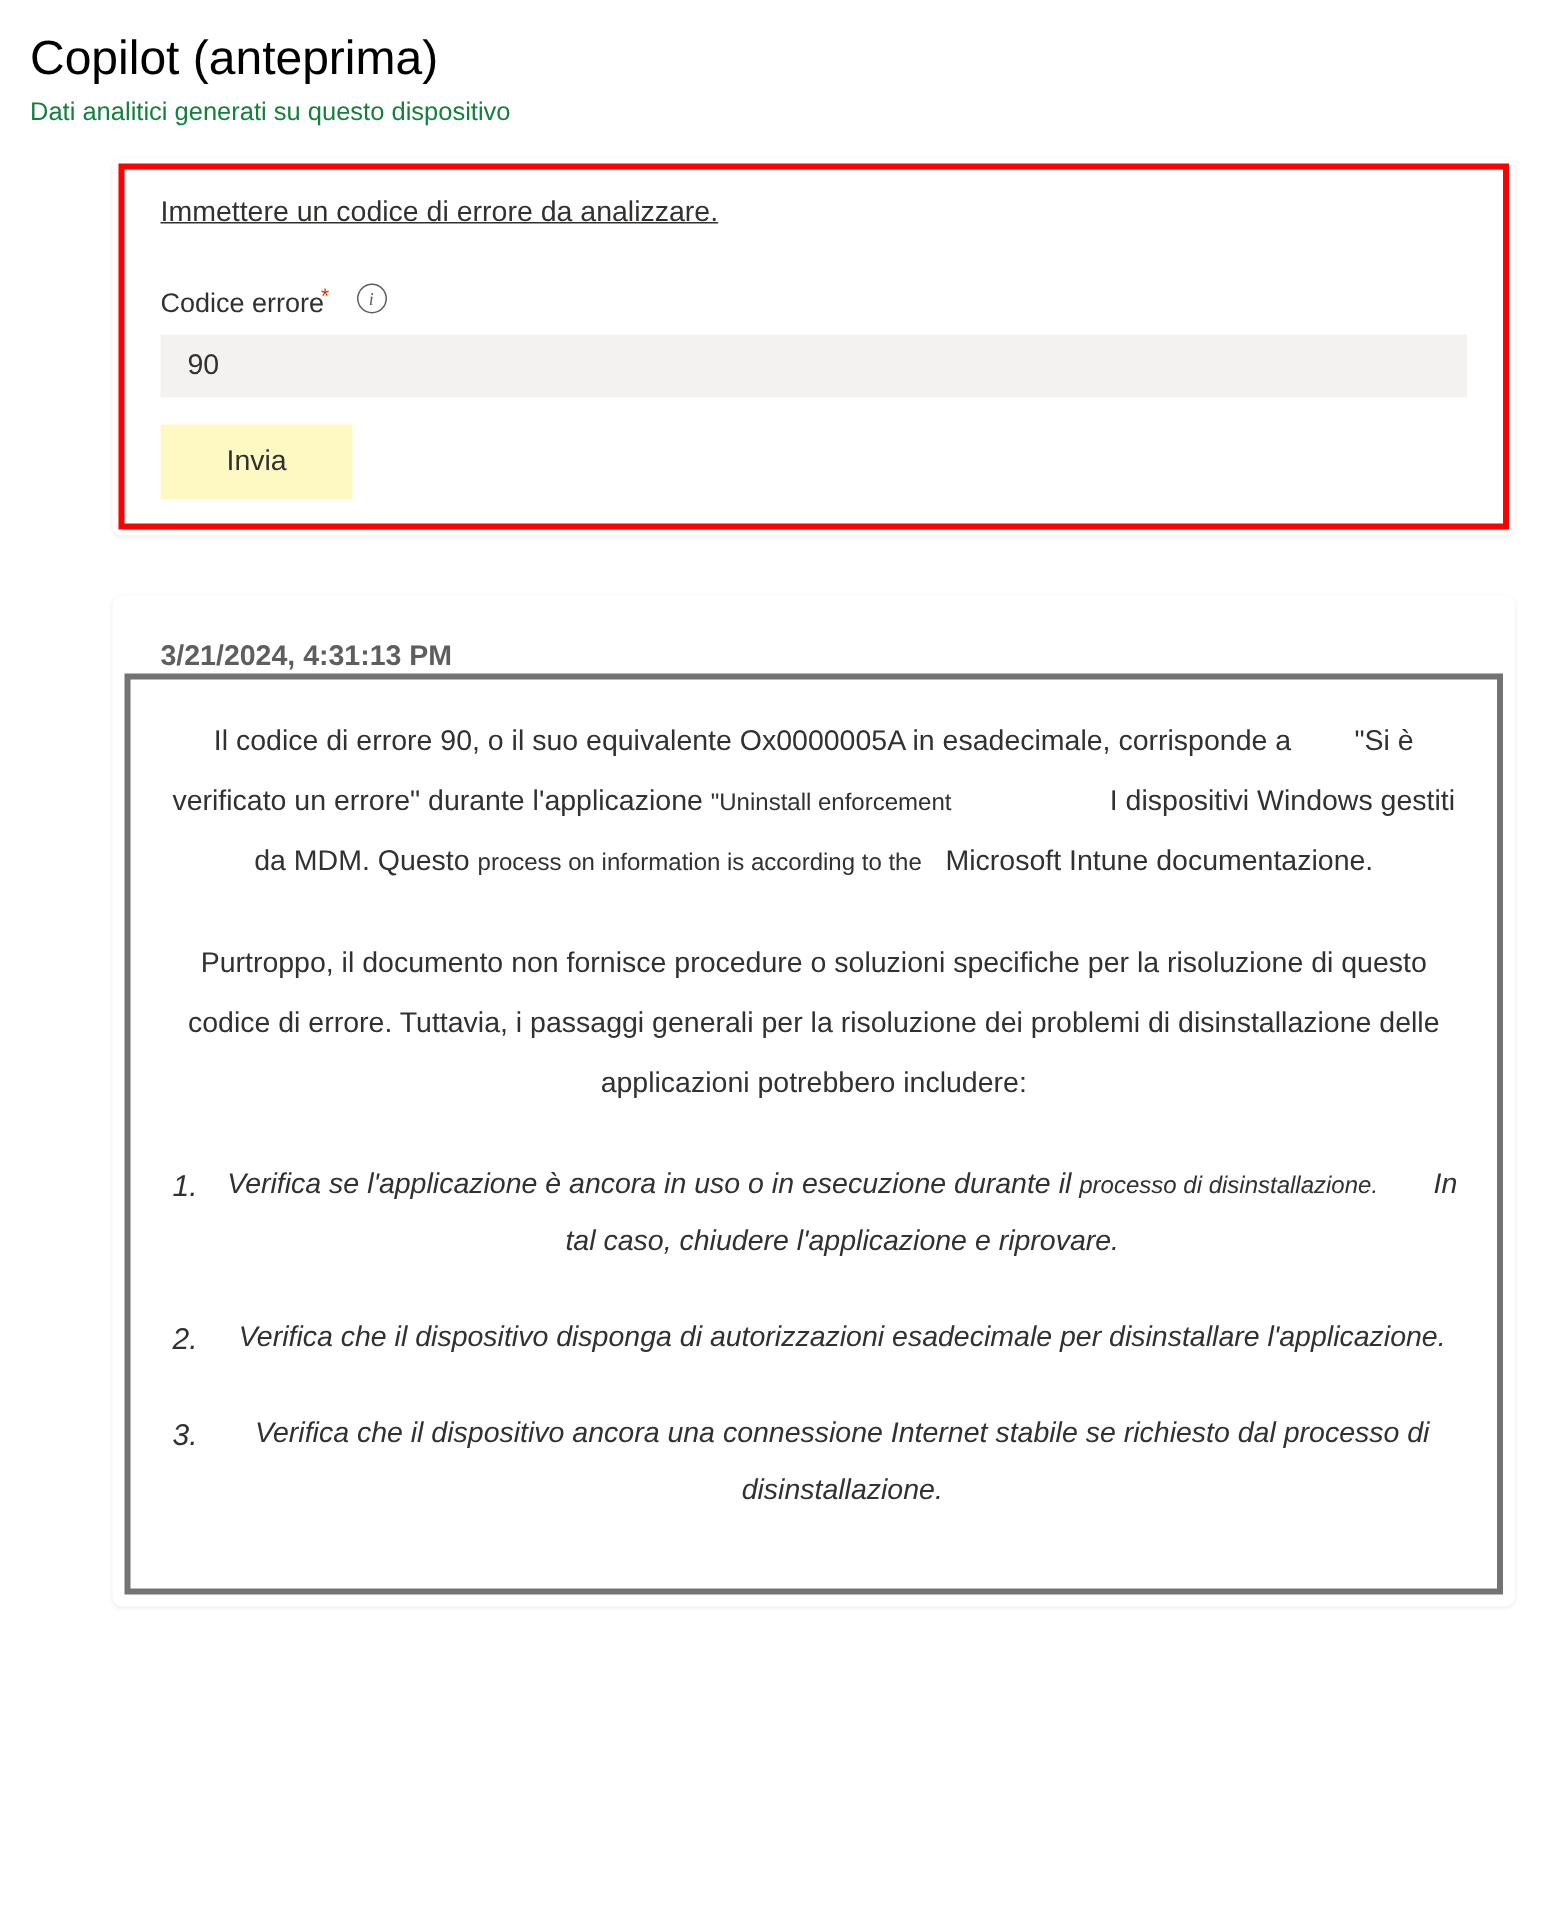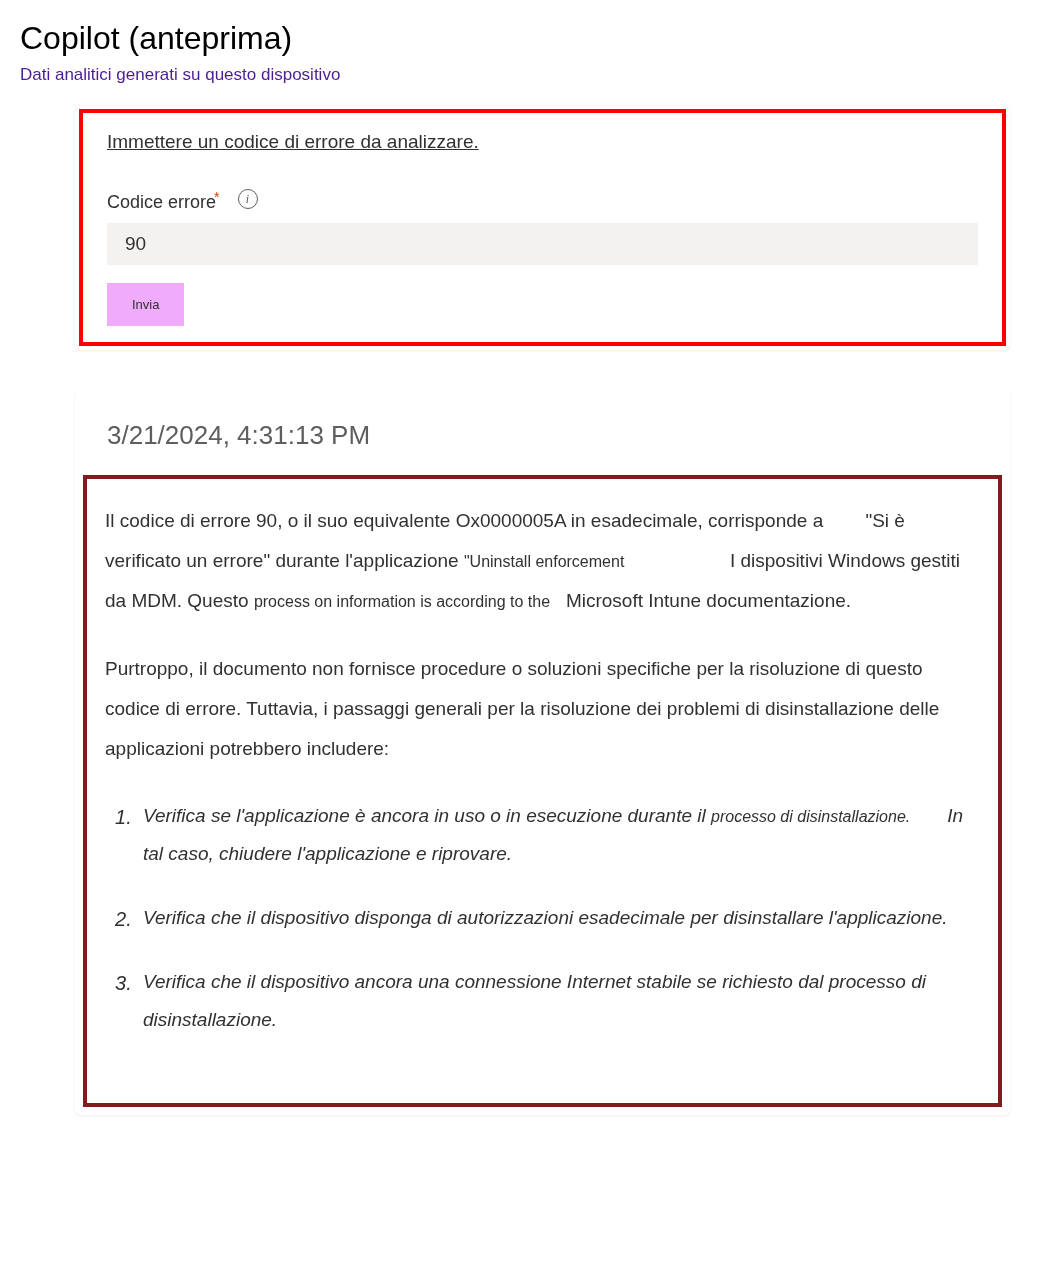--- a/index.html
+++ b/index.html
@@ -15,21 +15,21 @@
       width: 1040px;
     }
     .page-title {
       font-size: 32px;
       font-weight: 400;
       margin-bottom: 8px;
       color: #000000;
     }
     .page-subtitle {
       font-size: 17px;
-      color: #4c1d95;
+      color: #15803d;
       margin-bottom: 20px;
     }
     .card {
       background: #ffffff;
       border-radius: 6px;
       box-shadow: 0 1px 3px rgba(0,0,0,0.08);
       margin-bottom: 40px;
       margin-left: 55px;
       margin-right: 10px;
     }
@@ -79,39 +79,40 @@
       width: 100%;
       padding: 10px 18px;
       font-size: 19px;
       border: none;
       background: #f3f2f1;
       color: #323130;
       outline: none;
       margin-bottom: 18px;
     }
     .submit-button {
-      padding: 14px 25px;
-      font-size: 13px;
-      background: #f0abfc;
+      padding: 14px 44px;
+      font-size: 19px;
+      background: #fef9c3;
       border: none;
       color: #323130;
       cursor: pointer;
     }
     .result-card {
       padding: 30px 8px 8px 8px;
     }
     .timestamp {
-      font-size: 26px;
+      font-size: 19px;
       color: #605e5c;
-      margin-bottom: 24px;
       margin-left: 24px;
+      font-weight: bold;
     }
     .result-content {
-      border: 4px solid #7f1d1d;
-      padding: 22px 18px 38px 18px;
+      border: 4px solid #737373;
+      padding: 22px 18px 20px 18px;
+      text-align: center;
     }
     .result-text {
       font-size: 19px;
       line-height: 2.1;
       color: #323130;
     }
     .result-paragraph {
       margin-bottom: 28px;
     }
     .result-list {

